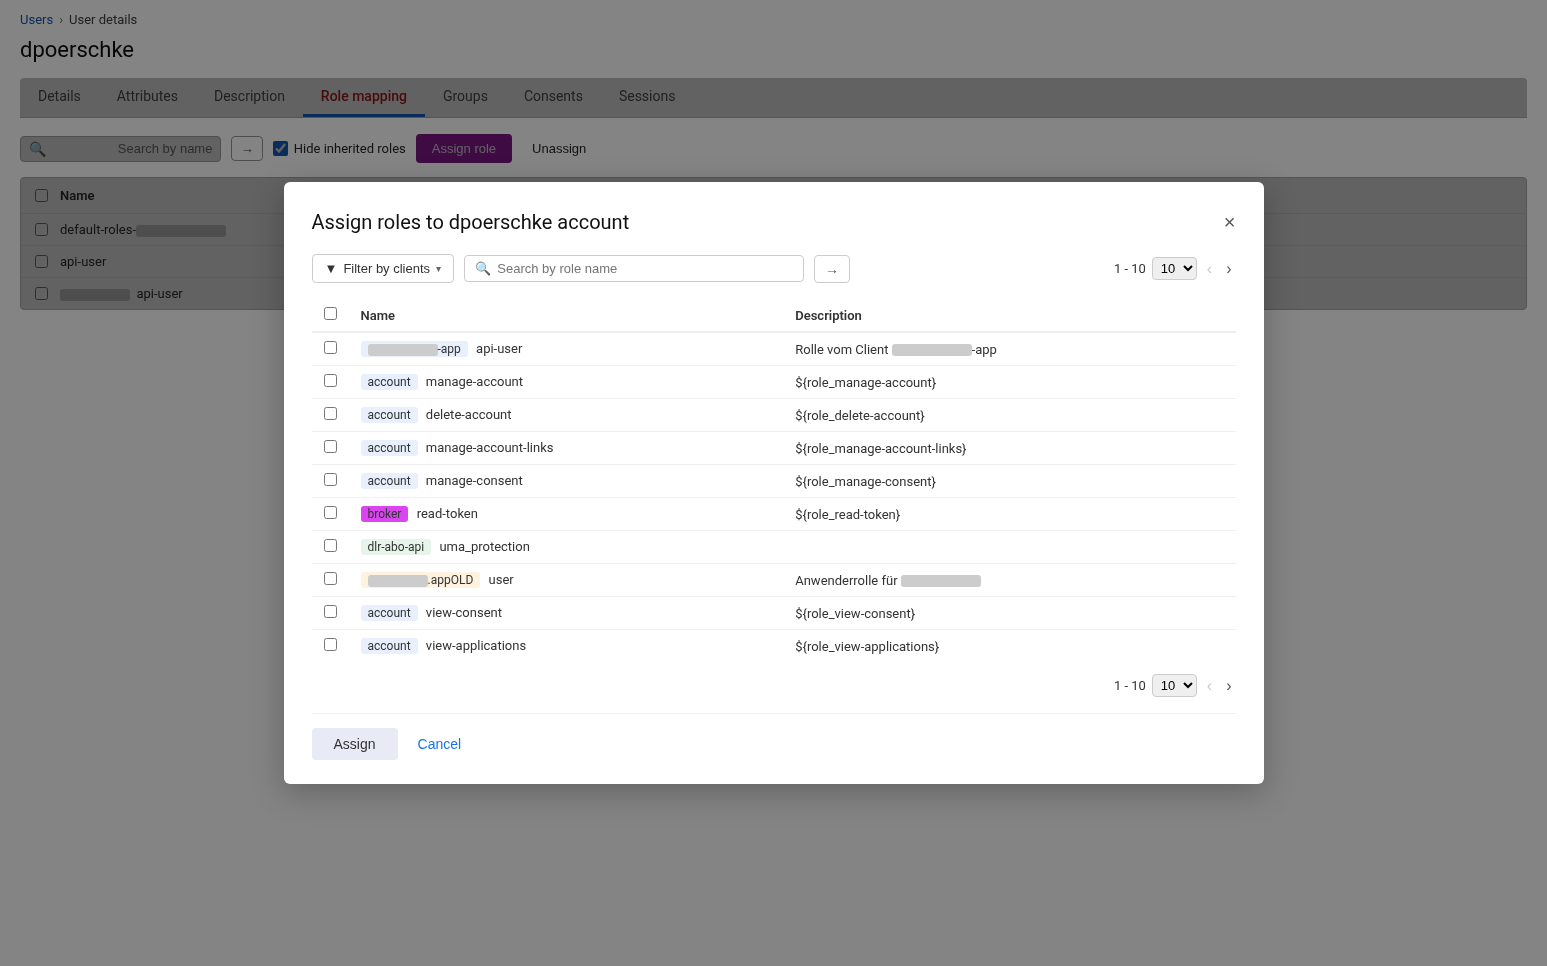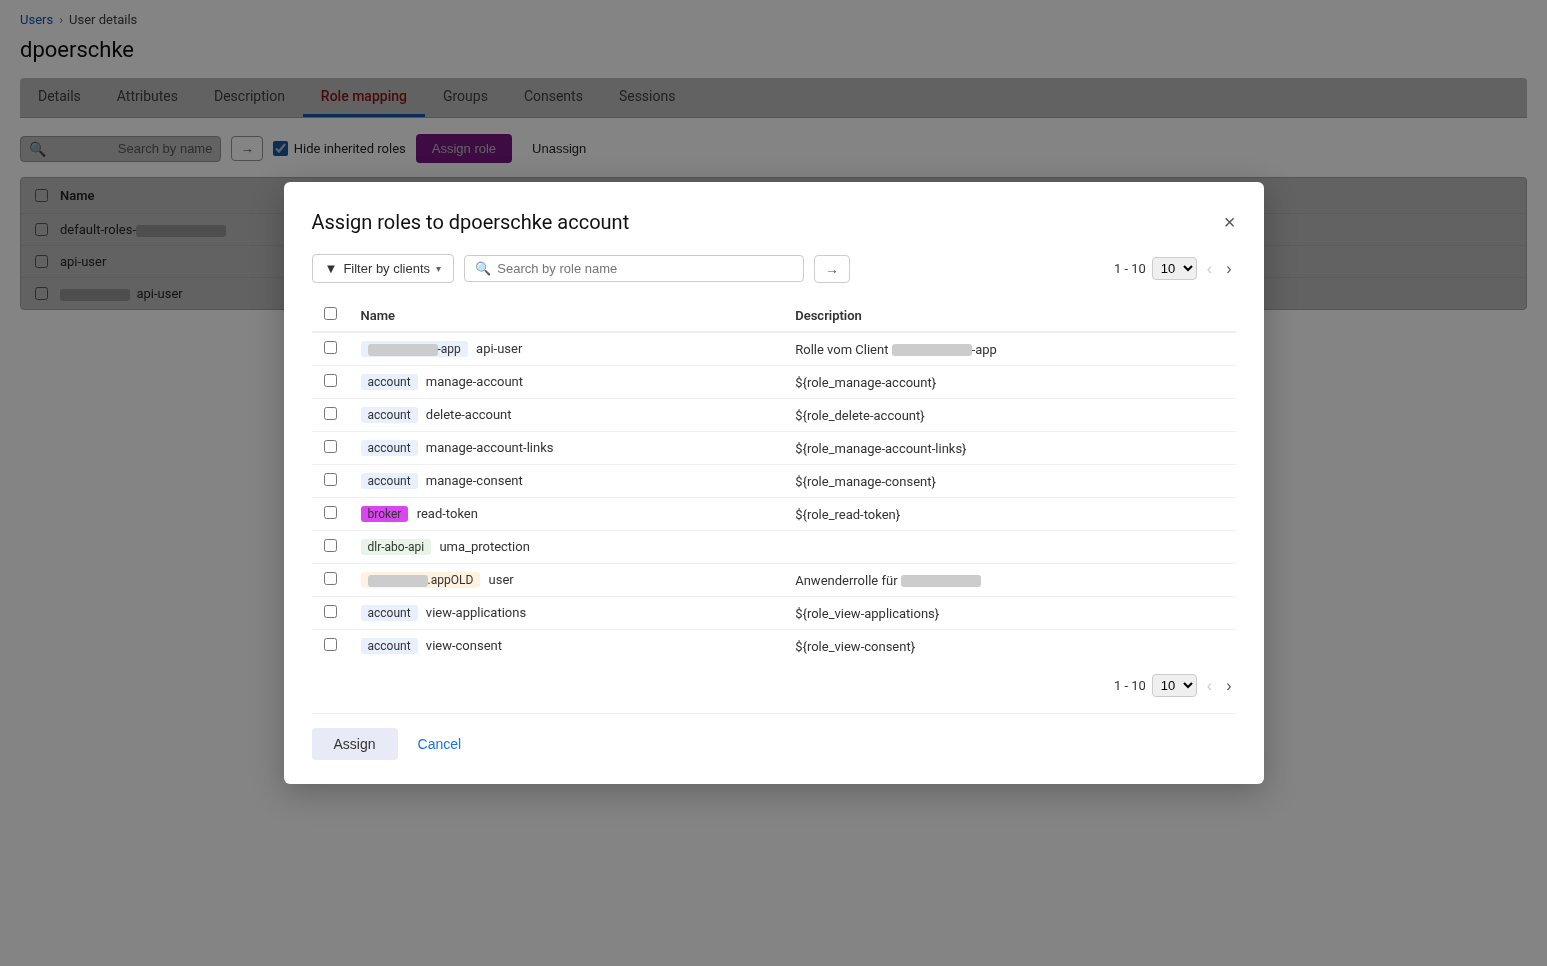--- a/index.html
+++ b/index.html
@@ -495,32 +495,32 @@
               <span class="tag app-old"><span class="redacted" style="width:60px;"></span>.appOLD</span>
               <span>user</span>
             </td>
             <td>Anwenderrolle für <span class="redacted" style="width:80px;"></span></td>
           </tr>
 
           <tr>
             <td><input type="checkbox" style=""></td>
             <td>
               <span class="tag">account</span>
+              <span>view-consent</span>
+            </td>
+            <td>${role_view-consent}</td>
+          </tr>
+
+          <tr>
+            <td><input type="checkbox" style=""></td>
+            <td>
+              <span class="tag">account</span>
               <span>view-applications</span>
             </td>
             <td>${role_view-applications}</td>
-          </tr>
-
-          <tr>
-            <td><input type="checkbox" style=""></td>
-            <td>
-              <span class="tag">account</span>
-              <span>view-consent</span>
-            </td>
-            <td>${role_view-consent}</td>
           </tr>
         </tbody>
       </table>
 
       <div style="display:flex; justify-content:flex-end; margin-bottom:16px;">
         <div class="pagination">
           <span>1 - 10</span>
           <select>
             <option>10</option>
             <option>20</option>

